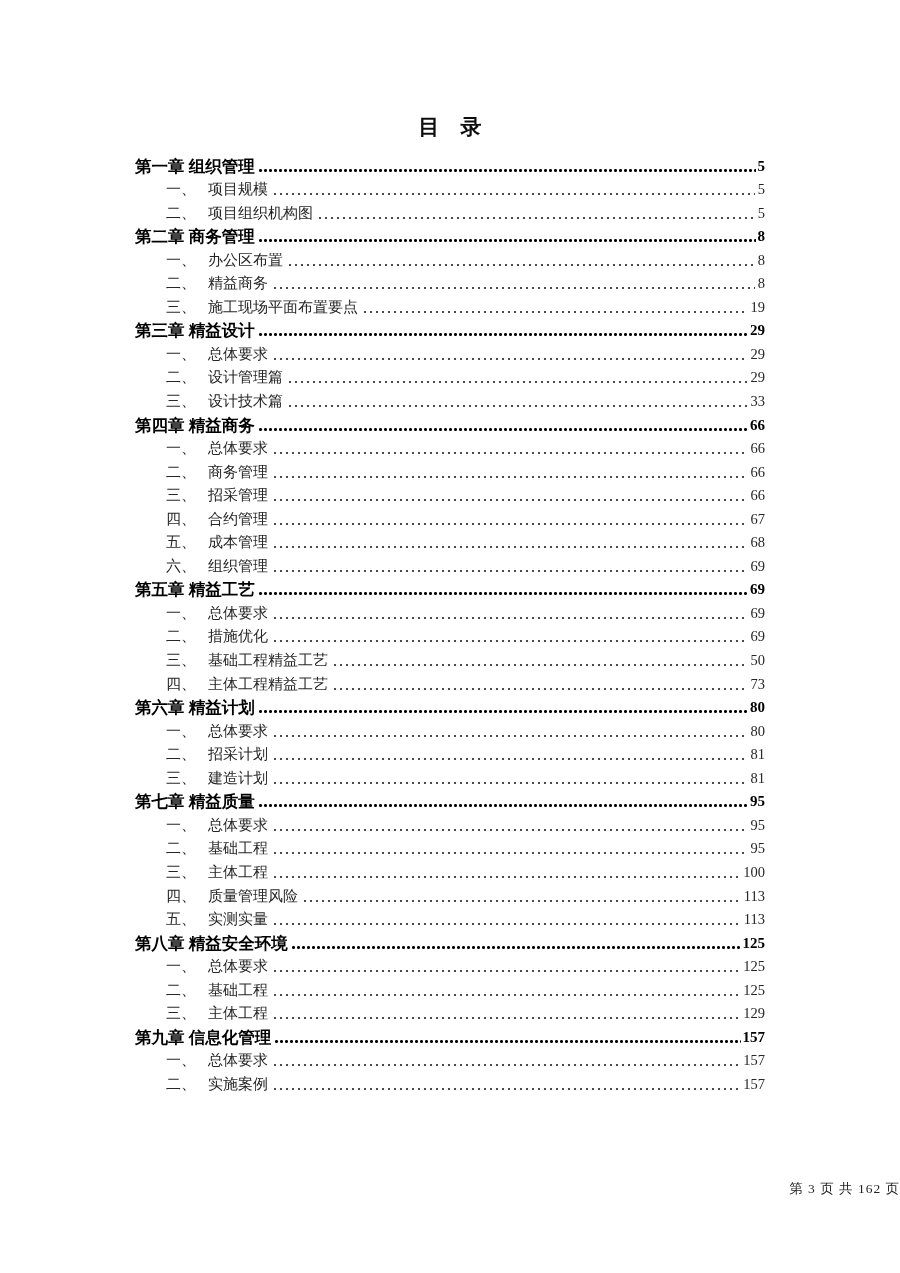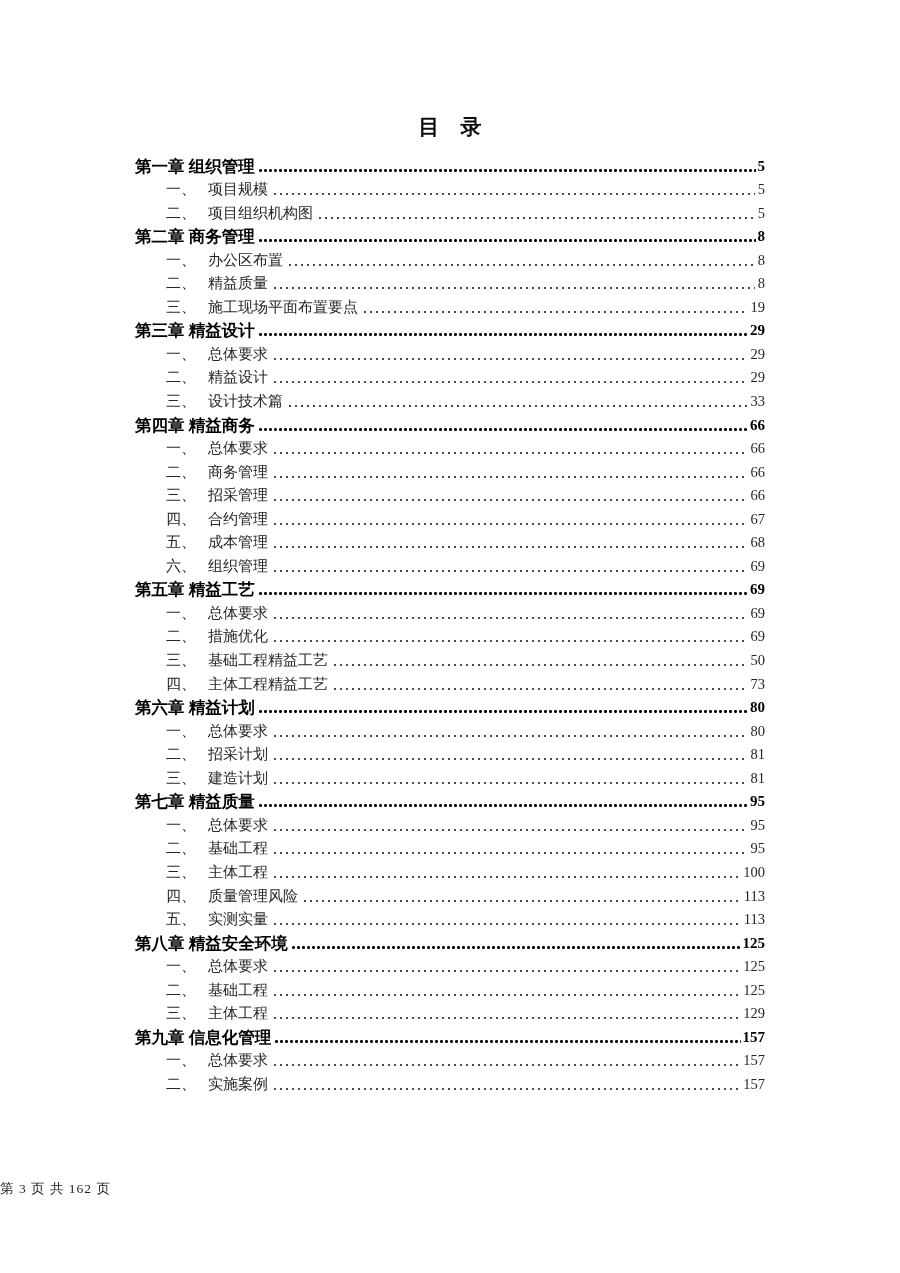--- a/index.html
+++ b/index.html
@@ -81,21 +81,21 @@
     background-size: 5px 5px;
   }
   .toc-row.chapter .page-num {
     font-size: 15px;
   }
   .footer {
     position: absolute;
     top: 1180px;
     left: 0;
     width: 100%;
-    text-align: left;
+    text-align: right;
     font-size: 13.5px;
     color: #1f1f1f;
     letter-spacing: 1px;
   }
 </style>
 </head>
 <body>
 
 <div class="page">
   <h1 class="doc-title">目　录</h1>
@@ -125,21 +125,21 @@
     <span class="page-num">8</span>
   </div>
       <div class="toc-row item">
     <span class="num">一、</span>
     <span class="label">办公区布置</span>
     <span class="leader"></span>
     <span class="page-num">8</span>
   </div>
       <div class="toc-row item">
     <span class="num">二、</span>
-    <span class="label">精益质量</span>
+    <span class="label">精益商务</span>
     <span class="leader"></span>
     <span class="page-num">8</span>
   </div>
       <div class="toc-row item">
     <span class="num">三、</span>
     <span class="label">施工现场平面布置要点</span>
     <span class="leader"></span>
     <span class="page-num">19</span>
   </div>
       <div class="toc-row chapter">
@@ -149,21 +149,21 @@
     <span class="page-num">29</span>
   </div>
       <div class="toc-row item">
     <span class="num">一、</span>
     <span class="label">总体要求</span>
     <span class="leader"></span>
     <span class="page-num">29</span>
   </div>
       <div class="toc-row item">
     <span class="num">二、</span>
-    <span class="label">精益设计</span>
+    <span class="label">设计管理篇</span>
     <span class="leader"></span>
     <span class="page-num">29</span>
   </div>
       <div class="toc-row item">
     <span class="num">三、</span>
     <span class="label">设计技术篇</span>
     <span class="leader"></span>
     <span class="page-num">33</span>
   </div>
       <div class="toc-row chapter">

